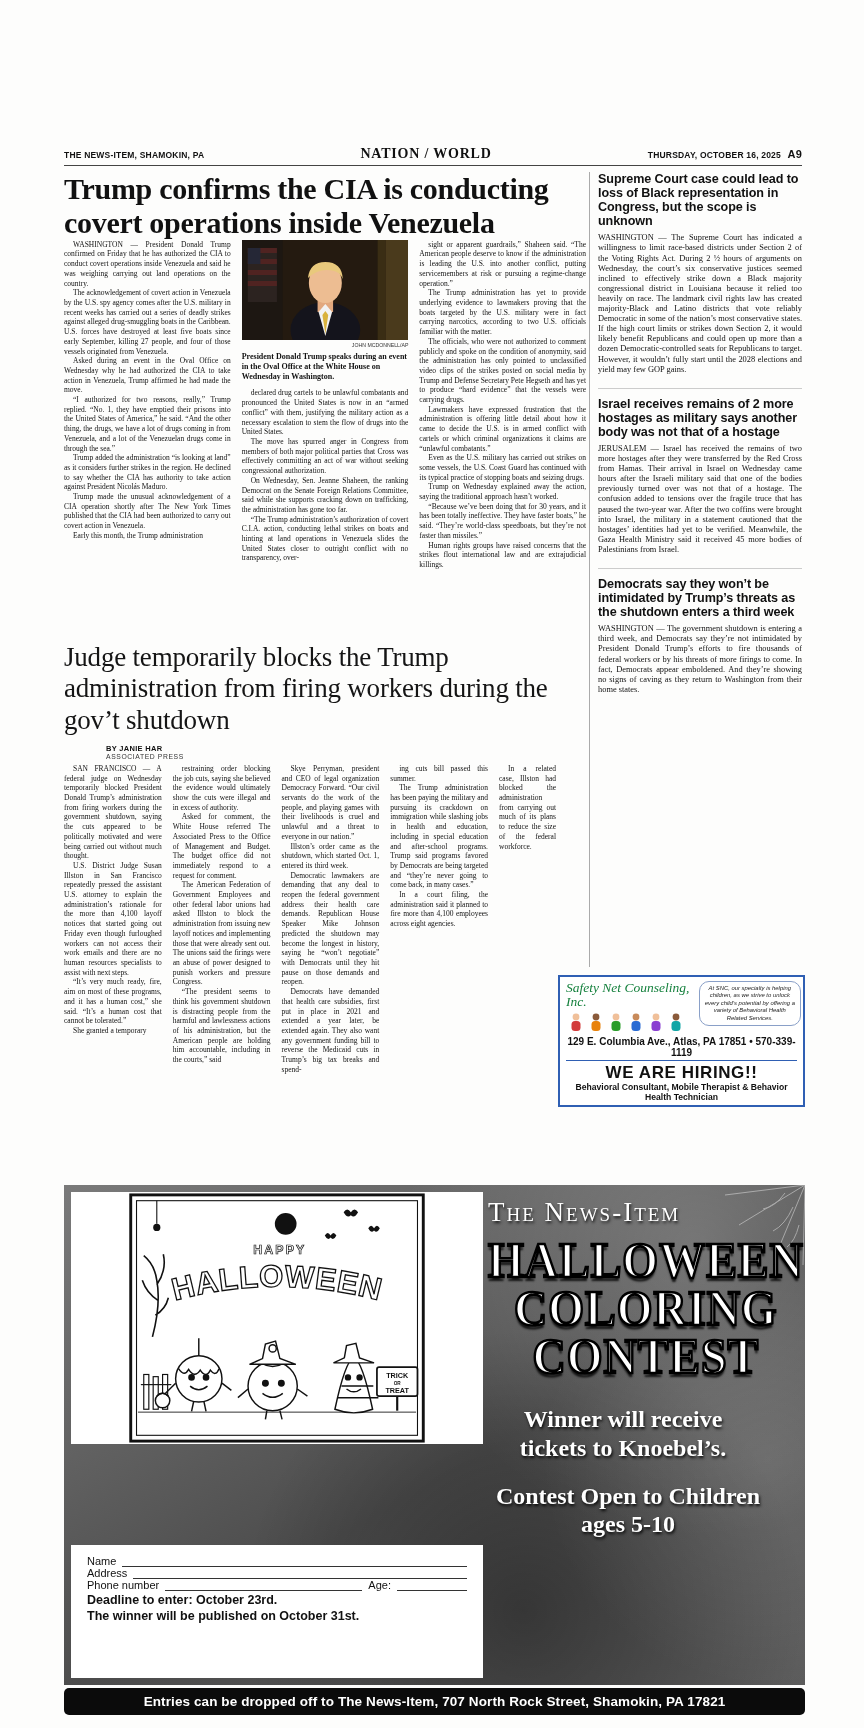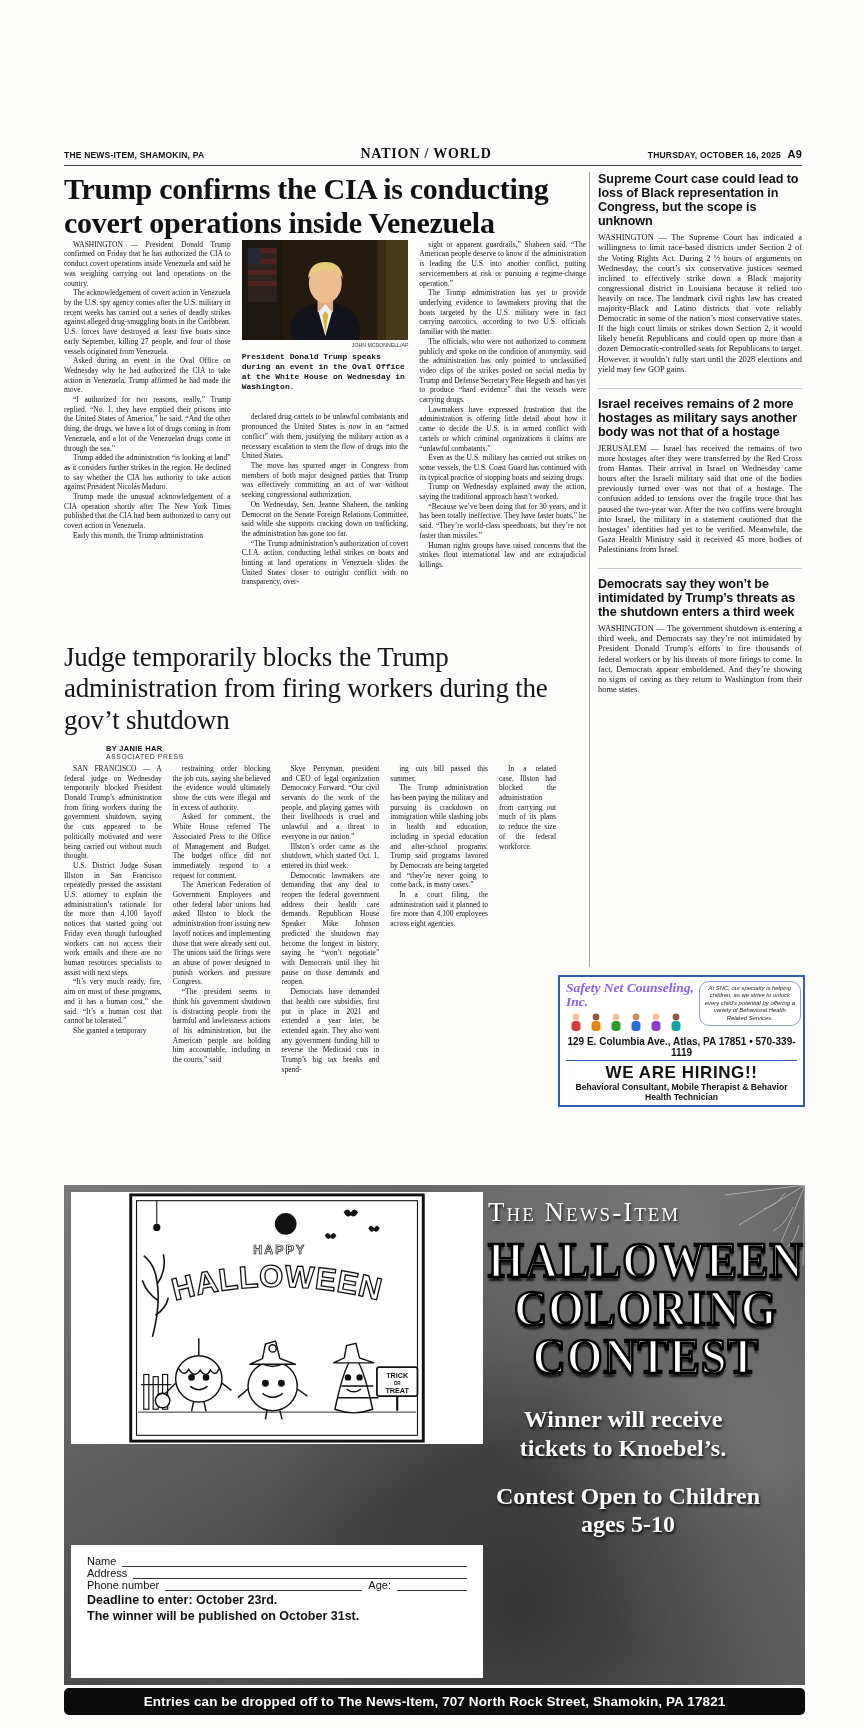--- a/index.html
+++ b/index.html
@@ -19,21 +19,21 @@
   .article1 h1 { font-size:30px; font-weight:bold; line-height:1.13; letter-spacing:-.3px; }
   .byline-block { margin:8px 0 4px 42px; font-family:"Liberation Sans", sans-serif; }
   .byline-block .by { font-size:7.5px; font-weight:bold; letter-spacing:.3px; }
   .byline-block .agency { font-size:6.8px; letter-spacing:.6px; color:#333; }
   .cols { display:flex; gap:11px; text-align:justify; font-size:7.5px; line-height:9.7px; }
   .cols .col { flex:1 1 0; min-width:0; }
   .cols p { text-indent:9px; }
   figure.photo { width:100%; }
   figure.photo svg { display:block; width:100%; height:100px; }
   .photo-credit { font-family:"Liberation Sans", sans-serif; font-size:5.2px; text-align:right; color:#333; margin:1px 0 2px; }
-  .photo-caption { font-family:Liberation Mono, monospace; font-weight:bold; font-size:8px; line-height:10px; text-align:left; text-indent:0; margin-bottom:20px; }
+  .photo-caption { font-family:Liberation Serif, serif; font-weight:bold; font-size:8px; line-height:10px; text-align:left; text-indent:0; margin-bottom:6px; }
 
   
   .article2 { top:642px; left:64px; width:492px; height:528px; overflow:hidden; }
   .article2 h2 { font-size:27px; font-weight:400; line-height:1.16; letter-spacing:-.2px; color:#151515; }
   .cols5 { display:flex; gap:11px; text-align:justify; font-size:7.5px; line-height:9.7px; }
   .cols5 .col { flex:1 1 0; min-width:0; }
   .cols5 .col.narrow { flex:0 0 57px; }
   .cols5 p { text-indent:9px; }
 
   
@@ -42,21 +42,21 @@
   .brief { margin-bottom:13px; }
   .brief + .brief { border-top:1px solid #ccc; padding-top:8px; }
   .brief h3 { font-family:"Liberation Sans", sans-serif; font-size:12.6px; font-weight:bold; line-height:1.12; letter-spacing:-.1px; margin-bottom:5px; }
   .brief p { font-size:8.4px; line-height:10.1px; text-align:justify; }
 
   
   .snc { top:975px; left:558px; width:247px; height:132px; background:#fff; border:2.5px solid #2f5fb3;
          padding:4px 6px; font-family:"Liberation Sans", sans-serif; overflow:hidden; }
   .snc-top { display:flex; gap:5px; align-items:flex-start; }
   .snc-left { flex:1 1 0; }
-  .snc-title { color:#8b5cf6; font-family:"Liberation Serif", serif; font-style:italic; font-weight:bold; font-size:13.5px; line-height:1.05; }
+  .snc-title { color:#15803d; font-family:"Liberation Serif", serif; font-style:italic; font-weight:normal; font-size:13.5px; line-height:1.05; }
   .snc-kids { margin-top:3px; }
   .snc-kids svg { display:block; height:22px; }
   .snc-tag { flex:0 0 44%; font-size:5.9px; font-style:italic; line-height:1.25; text-align:center; border:1px solid #8aa0c8; border-radius:10px; padding:3px 4px; color:#222; }
   .snc-addr { font-size:10px; font-weight:bold; text-align:center; margin-top:2px; }
   .snc-rule { border-top:1.5px solid #2f5fb3; margin:2px 0; }
   .snc-hiring { font-size:17px; font-weight:bold; text-align:center; letter-spacing:.6px; }
   .snc-pos { font-size:8.6px; font-weight:bold; text-align:center; line-height:1.15; }
   .snc-call { font-size:6.8px; text-align:center; margin-top:1px; }
   .snc-eoe { font-size:6.8px; font-weight:bold; text-align:center; }
 
@@ -135,21 +135,21 @@
             <ellipse cx="86" cy="43" rx="17" ry="20" fill="#edbd92"></ellipse>
             <path d="M68 38 q2 -16 18 -16 q17 0 18 17 q-3 -7 -9 -8 q-15 -4 -27 7 Z" fill="#e9c97c"></path>
             <path d="M86 64 l-7 8 l7 24 l7 -24 Z" fill="#f2f2f2"></path>
             <path d="M86 71 l-3 4 l3 19 l3 -19 Z" fill="#d9b23c"></path>
           </svg>
         </figure>
         <div class="photo-credit">JOHN MCDONNELL/AP</div>
         <div class="photo-caption">President Donald Trump speaks during an event in the Oval Office at the White House on Wednesday in Washington.</div>
         <div>
             <p>declared drug cartels to be unlawful combatants and pronounced the United States is now in an “armed conflict” with them, justifying the military action as a necessary escalation to stem the flow of drugs into the United States.</p>
-            <p>The move has spurred anger in Congress from members of both major designed parties that Trump was effectively committing an act of war without seeking congressional authorization.</p>
+            <p>The move has spurred anger in Congress from members of both major political parties that Cross was effectively committing an act of war without seeking congressional authorization.</p>
             <p>On Wednesday, Sen. Jeanne Shaheen, the ranking Democrat on the Senate Foreign Relations Committee, said while she supports cracking down on trafficking, the administration has gone too far.</p>
             <p>“The Trump administration’s authorization of covert C.I.A. action, conducting lethal strikes on boats and hinting at land operations in Venezuela slides the United States closer to outright conflict with no transparency, over-</p>
           </div>
       </div>
       <div class="col">
           <p>sight or apparent guardrails,” Shaheen said. “The American people deserve to know if the administration is leading the U.S. into another conflict, putting servicemembers at risk or pursuing a regime-change operation.”</p>
           <p>The Trump administration has yet to provide underlying evidence to lawmakers proving that the boats targeted by the U.S. military were in fact carrying narcotics, according to two U.S. officials familiar with the matter.</p>
           <p>The officials, who were not authorized to comment publicly and spoke on the condition of anonymity, said the administration has only pointed to unclassified video clips of the strikes posted on social media by Trump and Defense Secretary Pete Hegseth and has yet to produce “hard evidence” that the vessels were carrying drugs.</p>
           <p>Lawmakers have expressed frustration that the administration is offering little detail about how it came to decide the U.S. is in armed conflict with cartels or which criminal organizations it claims are “unlawful combatants.”</p>
           <p>Even as the U.S. military has carried out strikes on some vessels, the U.S. Coast Guard has continued with its typical practice of stopping boats and seizing drugs.</p>

